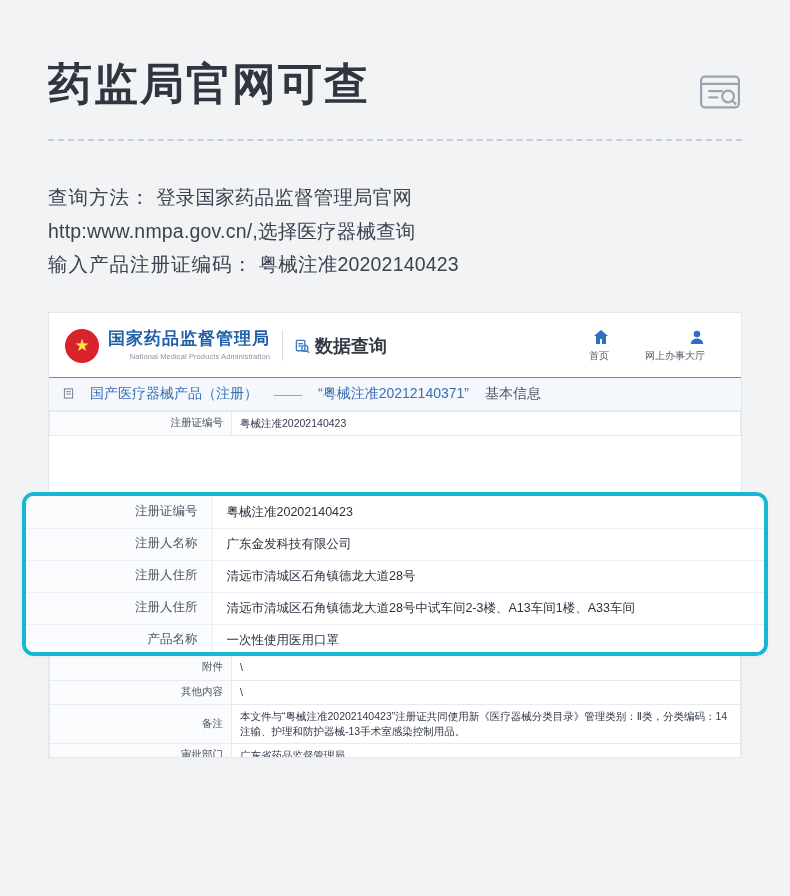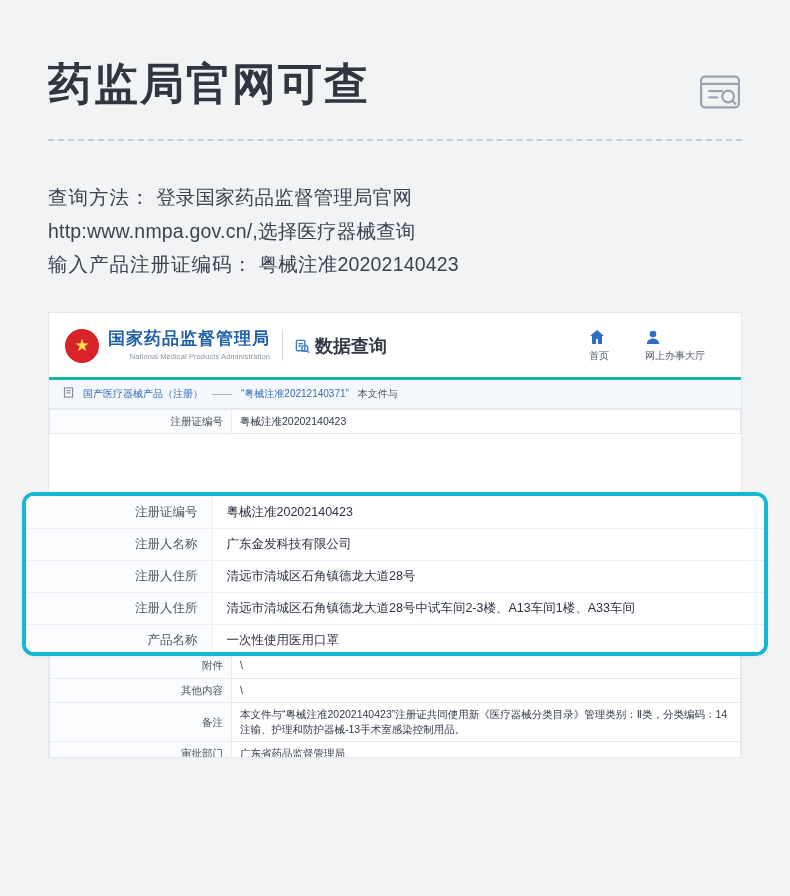--- a/index.html
+++ b/index.html
@@ -106,40 +106,40 @@
     margin-right: 5px;
     color: #3f7ec4;
   }
   .nav-right {
     margin-left: auto;
     display: flex;
     gap: 36px;
     padding-right: 20px;
   }
   .nav-item {
-    display: flex; flex-direction: column; align-items: flex-start;
+    display: flex; flex-direction: column; align-items: flex-end;
     font-size: 10px;
     color: #5c6470;
   }
   .nav-item .ni {
     width: 16px; height: 16px;
     color: #2f6fc0;
     margin-bottom: 4px;
   }
 
   .crumbbar {
     background: #f4f7fb;
-    border-top: 3px solid #14b8a6;
+    border-top: 1px solid #14b8a6;
     border-bottom: 1px solid #e6eaf0;
     padding: 7px 14px;
-    font-size: 10px;
+    font-size: 14px;
     color: #4a5260;
     display: flex;
     align-items: center;
-    gap: 9px;
+    gap: 16px;
   }
   .crumb-link { color: #3a6fb5; }
   .crumb-dash { color: #9aa2ae; }
 
   
   table.dt {
     width: 100%;
     border-collapse: collapse;
     font-size: 10.5px;
     color: #3c434f;
@@ -149,20 +149,21 @@
     border: 1px solid #e7eaee;
     padding: 4px 8px;
     vertical-align: middle;
     line-height: 1.45;
   }
   td.k {
     width: 182px;
     text-align: right;
     background: #fafbfc;
     color: #4b525e;
+    font-family: Liberation Mono, monospace;
   }
   td.v { color: #32384a; }
   tr.alt td.v { background: #fcfdfe; }
   .tall { height: 30px; }
 
   
   .highlight {
     position: absolute;
     left: 22px;
     top: 492px;
@@ -279,21 +280,21 @@
       <span>
         <svg viewBox="0 0 12 12" width="11" height="11" fill="none" stroke="#6d7683" stroke-width="1">
           <rect x="1.5" y="1" width="9" height="10"></rect>
           <line x1="3.5" y1="4" x2="8.5" y2="4"></line>
           <line x1="3.5" y1="6.5" x2="8.5" y2="6.5"></line>
         </svg>
       </span>
       <span class="crumb-link">国产医疗器械产品（注册）</span>
       <span class="crumb-dash">——</span>
       <span class="crumb-link">“粤械注准20212140371”</span>
-      <span>本文件与</span>
+      <span>基本信息</span>
     </div>
 
     <table class="dt">
       <tbody>
           <tr>
         <td class="k">注册证编号</td>
         <td class="v">粤械注准20202140423</td>
       </tr>
     </tbody>
       </table>

